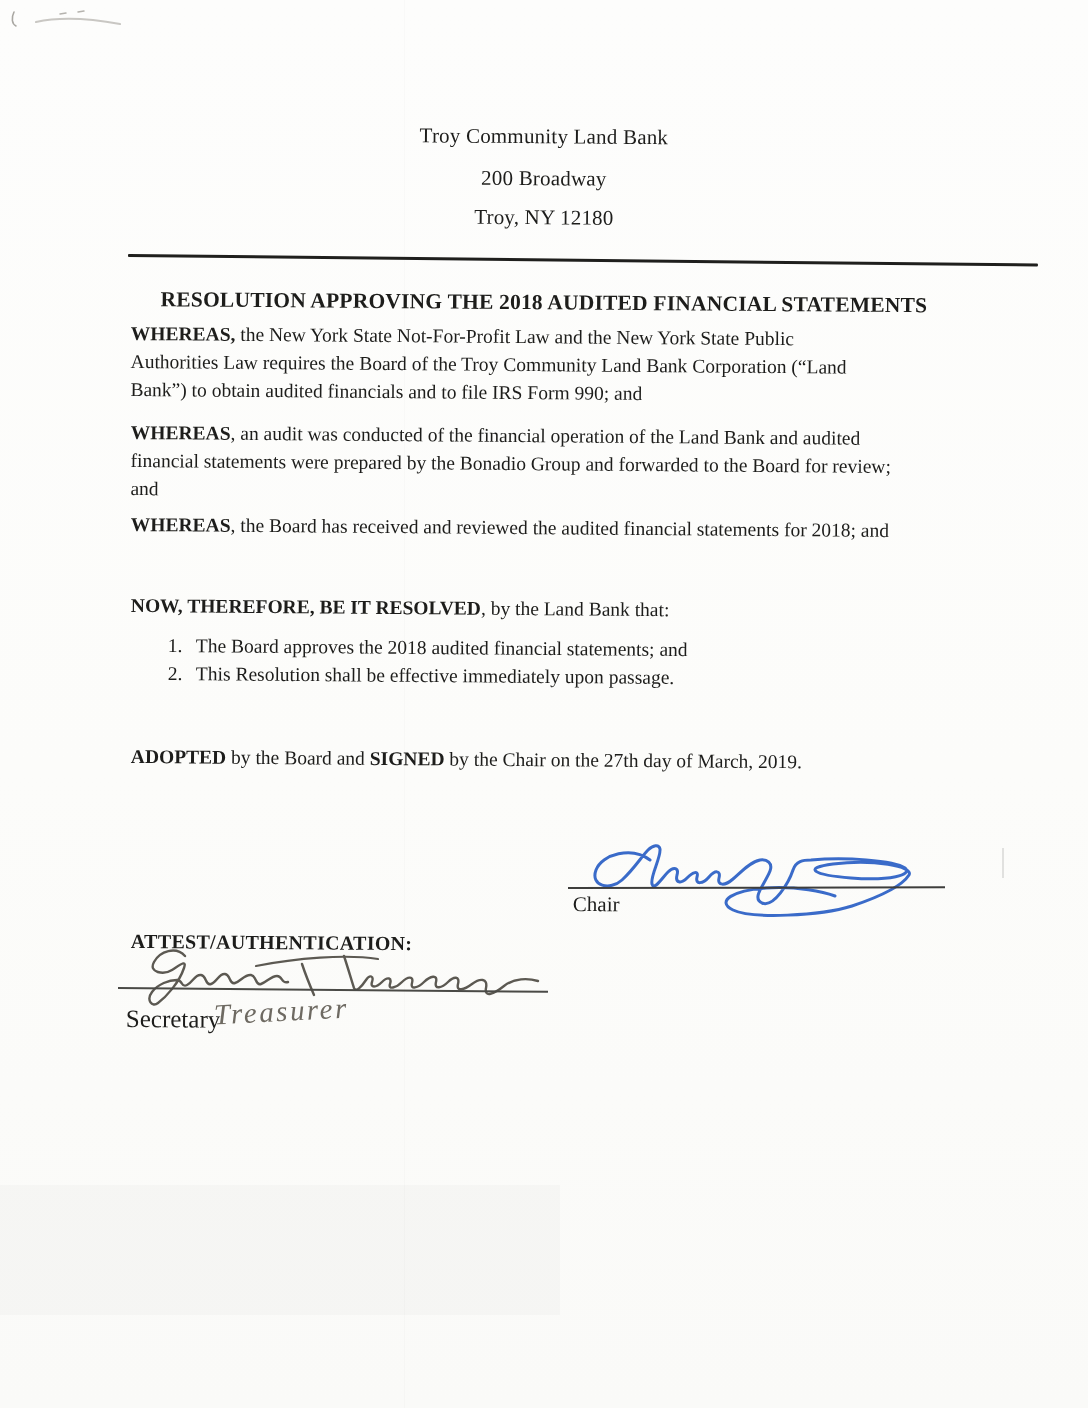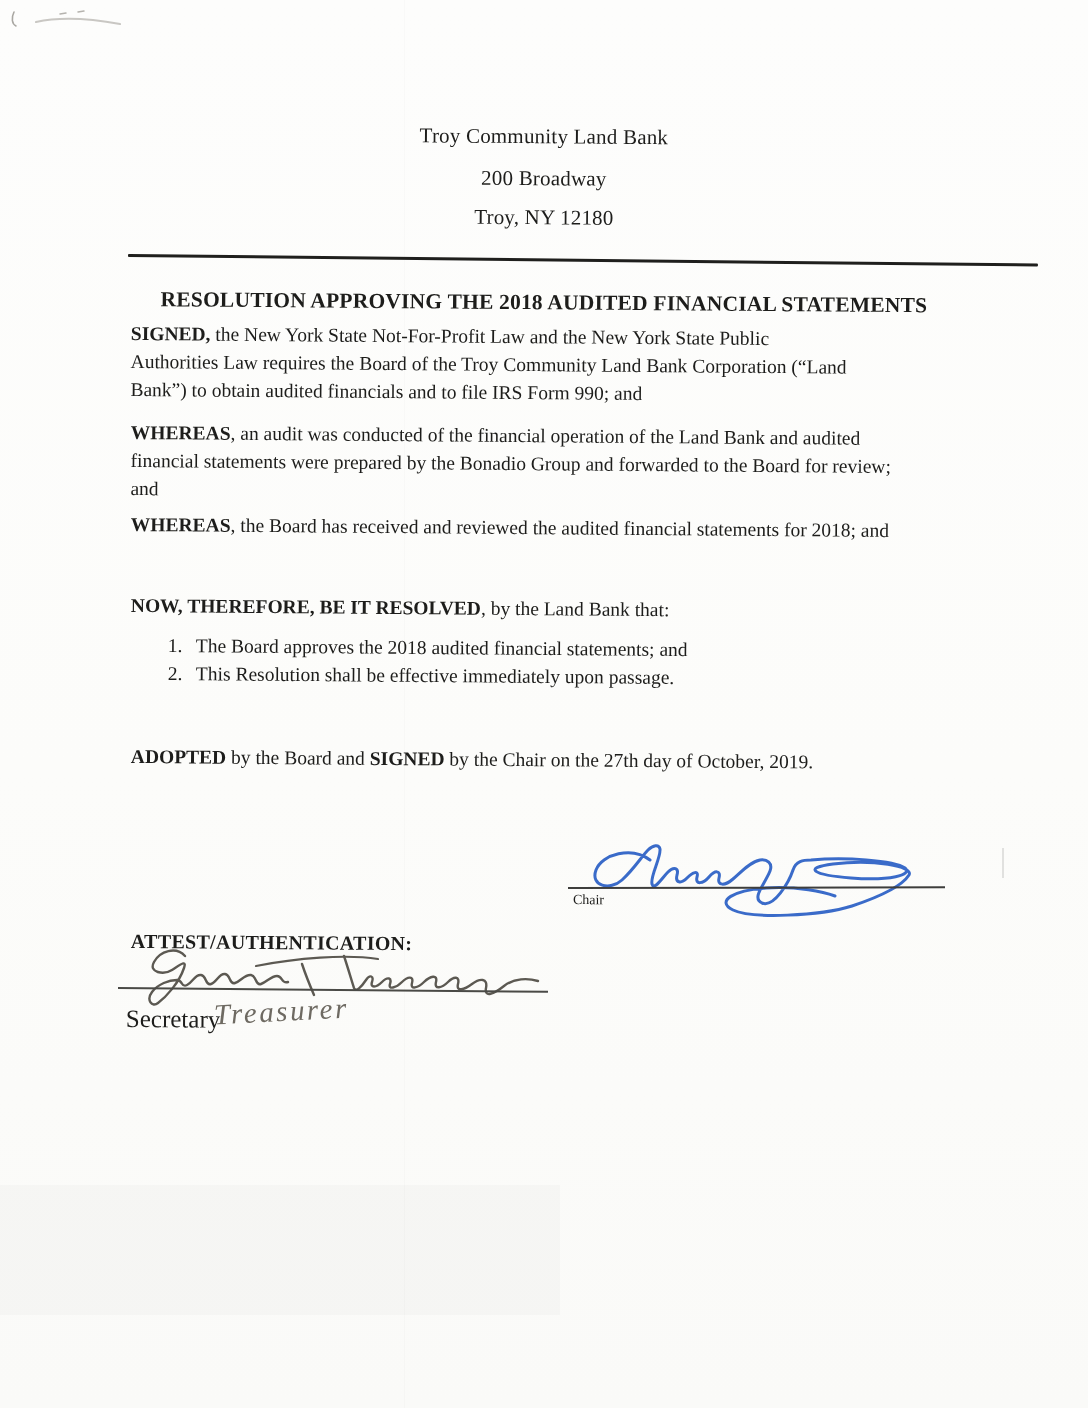--- a/index.html
+++ b/index.html
@@ -58,21 +58,21 @@
   .list-item { position: absolute; left: 168px; font-size: 19.5px; white-space: nowrap; }
   .list-item .num { display: inline-block; width: 28px; }
 
   .adopted { position: absolute; left: 131px; top: 746px; font-size: 19.5px; white-space: nowrap; }
   .adopted .ul { text-underline-offset: 3px; }
 
   .sigline { position: absolute; height: 2px; background: #3e3e3c; transform-origin: 0 50%; }
   .chair-line { left: 568px; top: 887px; width: 377px; transform: rotate(-0.1deg); }
   .sec-line { left: 118px; top: 987px; width: 430px; transform: rotate(0.5deg); background: #4a4a46; }
 
-  .chair-label { position: absolute; left: 573px; top: 892px; font-size: 14px; }
+  .chair-label { position: absolute; left: 573px; top: 892px; font-size: 21px; }
   .attest { position: absolute; left: 131px; top: 930px; font-size: 20px; font-weight: bold; letter-spacing: 0.3px; white-space: nowrap; }
   .sec-label { position: absolute; left: 126px; top: 1005px; font-size: 25px; }
 
   .treasurer {
     position: absolute; left: 214px; top: 995px;
     font-size: 29px; font-style: italic;
     color: #6e6a62;
     letter-spacing: 2.5px;
     transform: rotate(-3deg);
     white-space: nowrap;
@@ -109,21 +109,21 @@
 
   <div class="abs hline sk" style="top:120px;">Troy Community Land Bank</div>
   <div class="abs hline sk" style="top:162px;">200 Broadway</div>
   <div class="abs hline sk" style="top:201px;">Troy, NY 12180</div>
 
   <div class="divider"></div>
 
   <div class="title sk">RESOLUTION APPROVING THE 2018 AUDITED FINANCIAL STATEMENTS</div>
 
   <div class="para sk" style="top:320px;">
-    <div class="ln"><span class="lead">SIGNED,</span><span> the New York State Not-For-Profit Law and the New York State Public</span></div>
+    <div class="ln"><span class="lead">WHEREAS,</span><span> the New York State Not-For-Profit Law and the New York State Public</span></div>
     <div class="ln">Authorities Law requires the Board of the Troy Community Land Bank Corporation (“Land</div>
     <div class="ln">Bank”) to obtain audited financials and to file IRS Form 990; and</div>
   </div>
 
   <div class="para sk" style="top:419px;">
     <div class="ln"><span class="lead">WHEREAS</span><span>, an audit was conducted of the financial operation of the Land Bank and audited</span></div>
     <div class="ln">financial statements were prepared by the Bonadio Group and forwarded to the Board for review;</div>
     <div class="ln">and</div>
   </div>
 
@@ -136,21 +136,21 @@
   </div>
 
   <div class="list-item sk" style="top:635px;">
     <span class="num">1.</span><span>The Board approves the 2018 audited financial statements; and</span>
   </div>
   <div class="list-item sk" style="top:663px;">
     <span class="num">2.</span><span>This Resolution shall be effective immediately upon passage.</span>
   </div>
 
   <div class="adopted sk">
-    <span class="lead">ADOPTED</span><span> by the Board and </span><span class="lead">SIGNED</span><span> by the Chair on the </span><span class="ul">27th day</span><span> of </span><span class="ul">October, 2019.</span>
+    <span class="lead">ADOPTED</span><span> by the Board and </span><span class="lead">SIGNED</span><span> by the Chair on the </span><span class="ul">27th day</span><span> of </span><span class="ul">March, 2019.</span>
   </div>
 
   <svg class="chair-sig" width="400" height="112" viewBox="0 0 400 112">
     <path d="M 98,42
              C 80,28 50,36 44,52
              C 38,68 58,73 70,62
              C 82,51 90,38 96,32
              C 101,27 107,26 108,31
              C 109,40 98,58 100,66
              C 102,73 110,60 116,54

